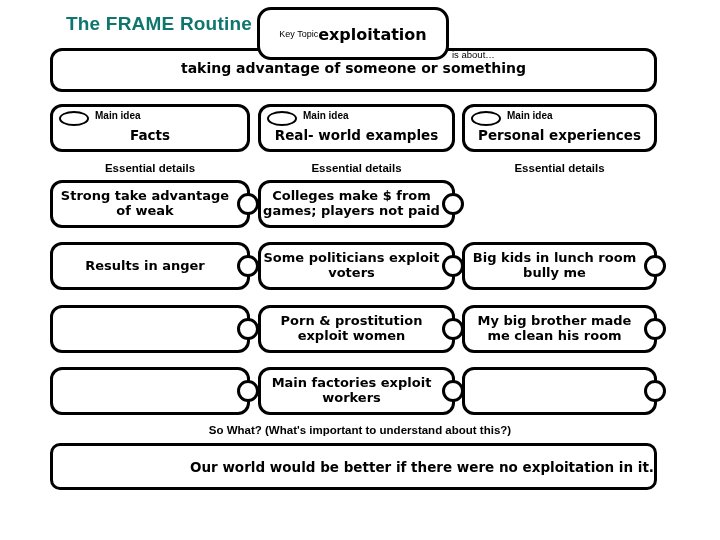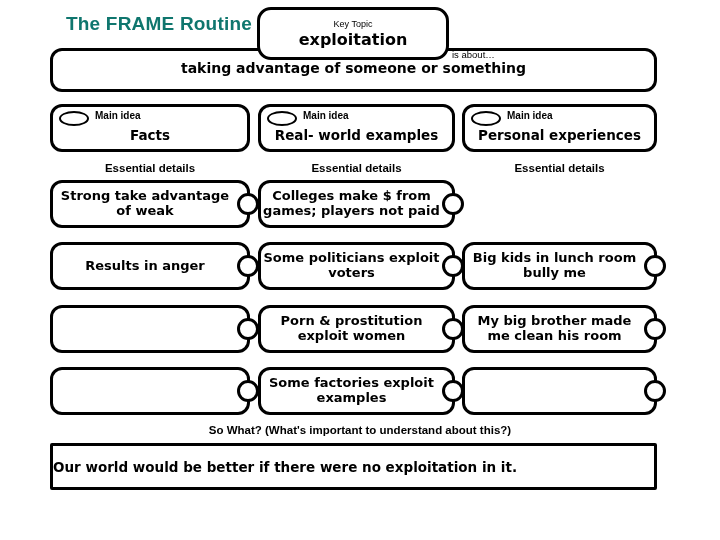--- a/index.html
+++ b/index.html
@@ -12,21 +12,21 @@
   
   .box {
     position:absolute; box-sizing:border-box; background:#fff;
     border:3px solid #000; border-radius:12px;
   }
   .title {
     position:absolute; left:66px; top:13px; font-size:19px; font-weight:bold;
     letter-spacing:0.2px; white-space:nowrap;
   }
   .key-topic { left:257px; top:7px; width:192px; height:53px; border-radius:14px; z-index:3;
-    display:flex; flex-direction:column; align-items:center; justify-content:center; }
+    display:flex; flex-direction:row; align-items:center; justify-content:center; }
   .kt-label { font-size:9px; margin-top:1px; }
   .kt-value { font-size:16px; font-weight:bold; margin-top:1px; }
   .is-about { position:absolute; left:452px; top:49px; font-size:9.5px; z-index:4; }
   .banner { left:50px; top:48px; width:607px; height:44px; z-index:1;
     display:flex; align-items:center; justify-content:center; }
   .banner-text { font-size:14px; font-weight:bold; margin-top:-4px; }
   .main-idea { top:104px; height:48px; }
   .mi-oval { position:absolute; left:6px; top:4px; width:26px; height:11px;
     border:2px solid #000; border-radius:50%; background:#fff; }
   .mi-label { position:absolute; left:42px; top:3px; font-size:10px; font-weight:bold; }
@@ -37,22 +37,22 @@
   .detail-text { font-size:13px; font-weight:bold; line-height:1.15; text-align:center;
     padding:0 10px 0 0; }
   .connector { position:absolute; right:-12px; top:50%; margin-top:-11px;
     width:16px; height:16px; border:3px solid #000; border-radius:50%; background:#fff; z-index:2; }
   .col0 { left:50px;  width:200px; }
   .col1 { left:258px; width:197px; }
   .col2 { left:462px; width:195px; }
   .row0 { top:180px; } .row1 { top:242px; } .row2 { top:305px; } .row3 { top:367px; }
   .so-what { position:absolute; left:0; right:0; top:424px; text-align:center;
     font-size:11.5px; font-weight:bold; }
-  .summary { left:50px; top:443px; width:607px; height:47px; border-radius:2px;
-    display:flex; align-items:center; justify-content:flex-start; }
+  .summary { left:50px; top:443px; width:607px; height:47px; border-radius:10px;
+    display:flex; align-items:center; justify-content:flex-end; }
   .summary-text { font-size:13.5px; font-weight:bold; }
 </style>
 </head>
 <body>
 
 <div class="canvas">
 
   <div class="title" style="color: #0f766e;">The FRAME Routine</div>
 
   <div class="box key-topic">
@@ -109,21 +109,21 @@
   </div>
   <div class="box detail col1 row1">
     <div class="detail-text hand">Some politicians exploit voters</div>
     <span class="connector"></span>
   </div>
   <div class="box detail col1 row2">
     <div class="detail-text hand">Porn &amp; prostitution exploit women</div>
     <span class="connector"></span>
   </div>
   <div class="box detail col1 row3">
-    <div class="detail-text hand">Some factories exploit examples</div>
+    <div class="detail-text hand">Main factories exploit workers</div>
     <span class="connector"></span>
   </div>
 
   <div class="box detail col2 row1">
     <div class="detail-text hand">Big kids in lunch room bully me</div>
     <span class="connector"></span>
   </div>
   <div class="box detail col2 row2">
     <div class="detail-text hand">My big brother made me clean his room</div>
     <span class="connector"></span>

